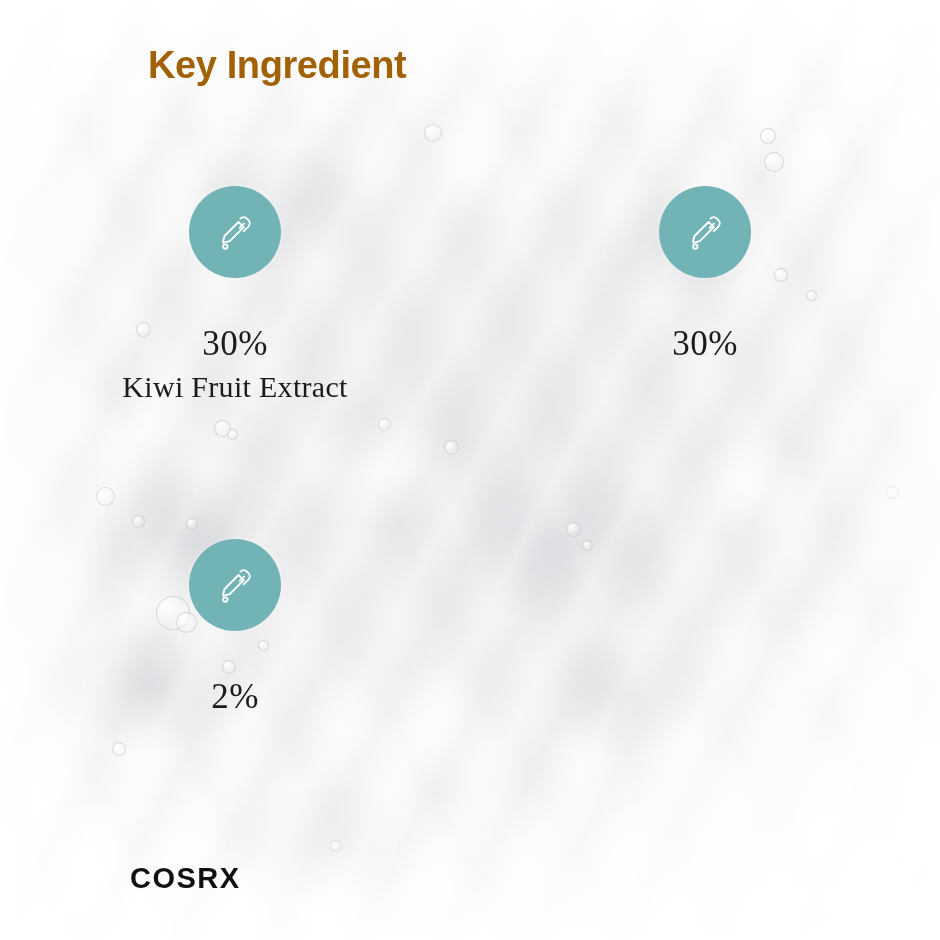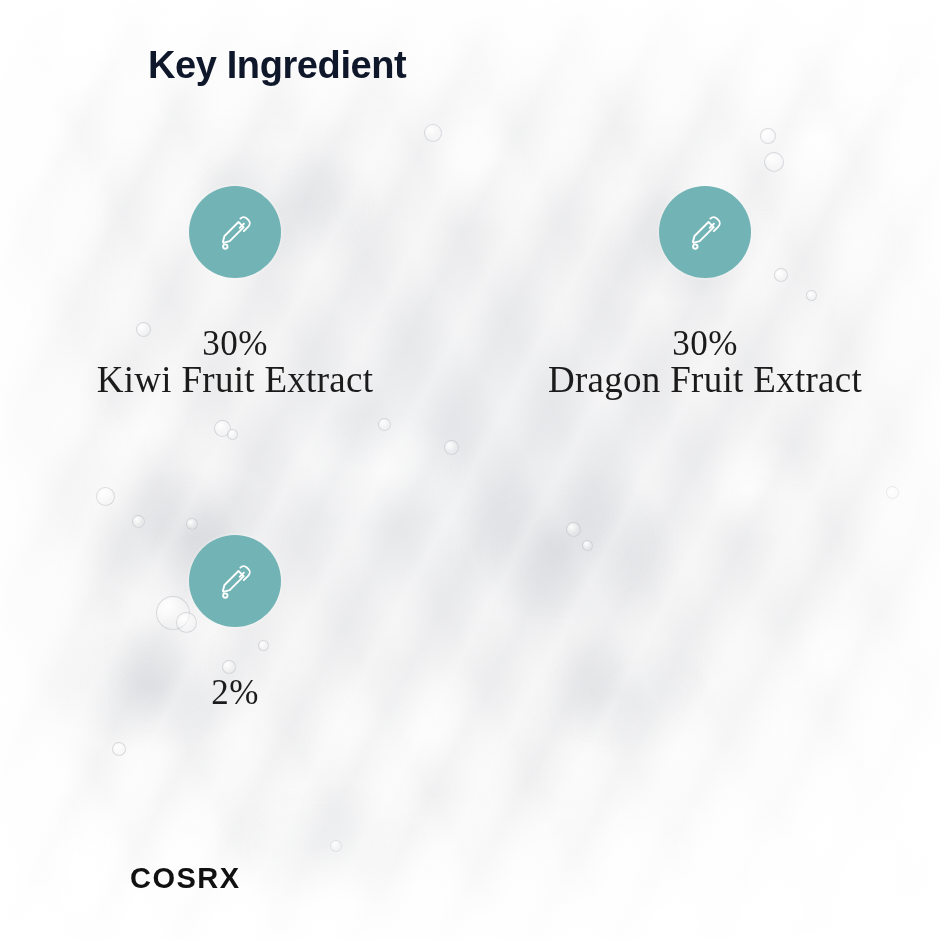--- a/index.html
+++ b/index.html
@@ -90,21 +90,21 @@
   }
 
   
   .title {
     position: absolute;
     left: 148px;
     top: 44px;
     font-size: 38px;
     font-weight: 700;
     letter-spacing: -0.4px;
-    color: #0f172a;
+    color: #a16207;
     white-space: nowrap;
   }
 
   
   .grid {
     position: absolute;
     left: 0;
     top: 186px;
     width: 755px;
   }
@@ -139,23 +139,23 @@
   .percent {
     margin-top: 48px;
     font-family: "Liberation Serif", serif;
     font-size: 35px;
     color: #1b1b1b;
     line-height: 1;
     letter-spacing: .5px;
   }
 
   .ing-name {
-    margin-top: 0;
+    margin-top: 11px;
     font-family: "Liberation Serif", serif;
-    font-size: 37px;
+    font-size: 30px;
     color: #1b1b1b;
     line-height: 1;
     letter-spacing: .3px;
     white-space: nowrap;
   }
 
   
   .brand {
     position: absolute;
     left: 130px;
@@ -229,21 +229,20 @@
           <span>
             <svg width="50" height="50" viewBox="0 0 50 50" fill="none" stroke="#ffffff" stroke-width="1.9" stroke-linecap="round" stroke-linejoin="round">
               <path d="M30.4 11.6a4.6 4.6 0 0 1 6.5 0l1.5 1.5a4.6 4.6 0 0 1 0 6.5l-4.6 4.6"></path>
               <path d="M33.9 16.6l-4.2 4.2"></path>
               <path d="M31.1 17.6l2.6 2.6-14 14-5.6 1.5a.9.9 0 0 1-1.1-1.1l1.5-5.6 14-14z"></path>
               <circle cx="15.3" cy="39.6" r="2.2"></circle>
             </svg>
           </span>
         </div>
         <div class="percent">30%</div>
-        <div class="ing-name">Dragon Fruit Extract</div>
       </div>
 
     </div>
 
     <div class="row row-2">
 
 
       <div class="cell">
         <div class="badge">
           <span>

